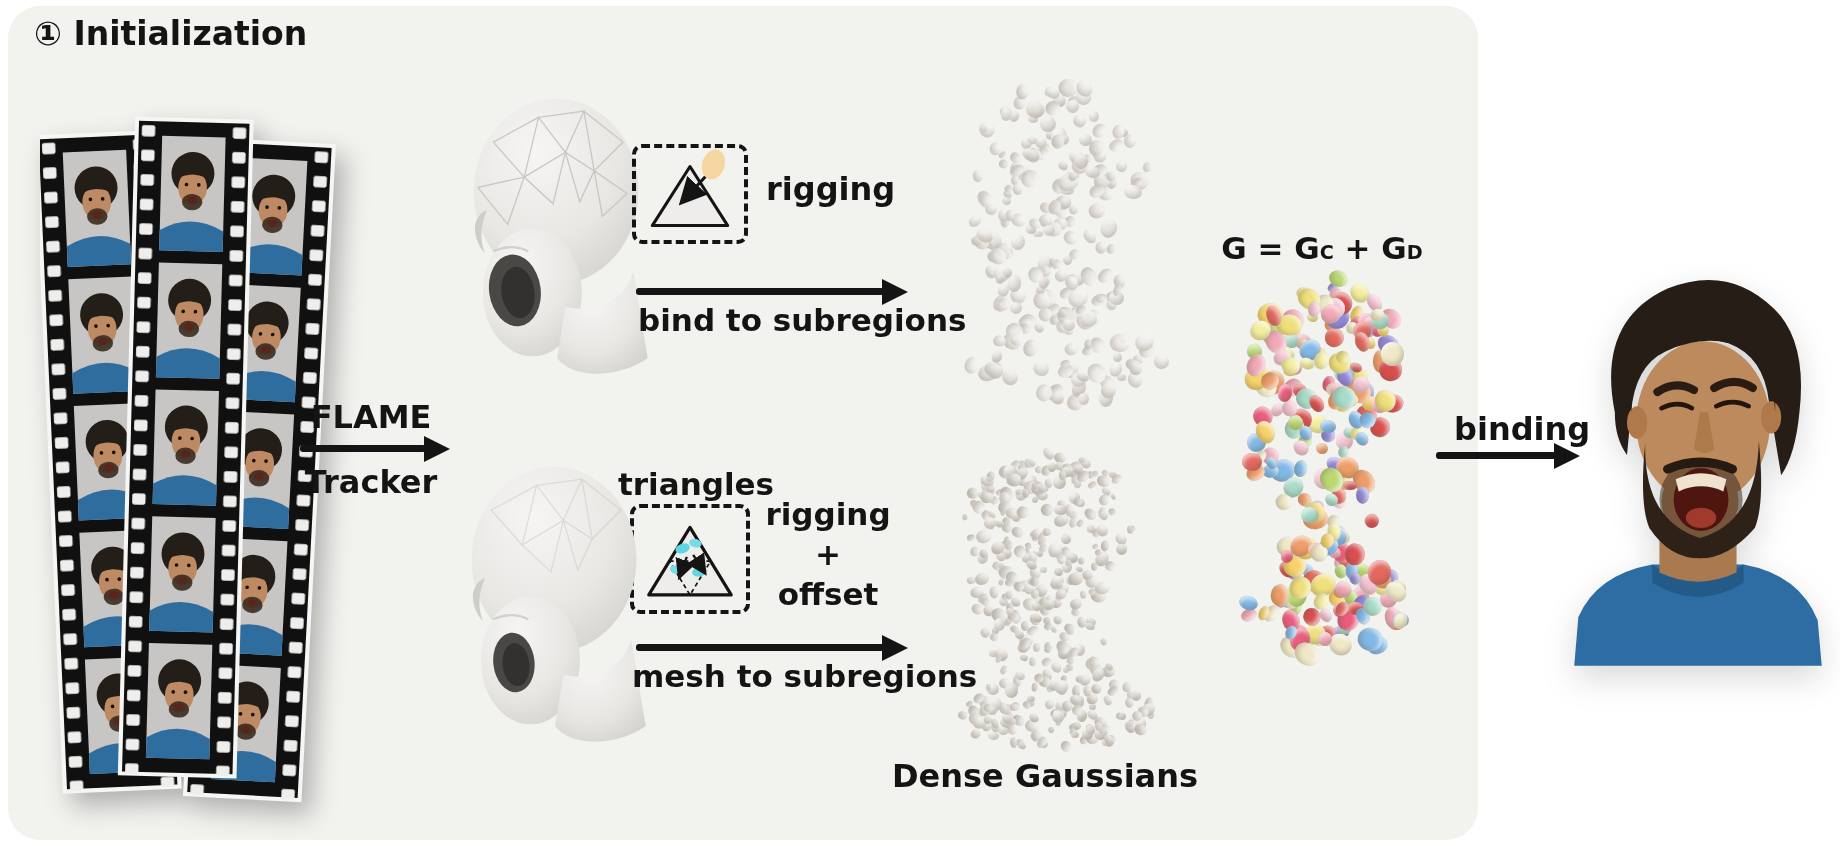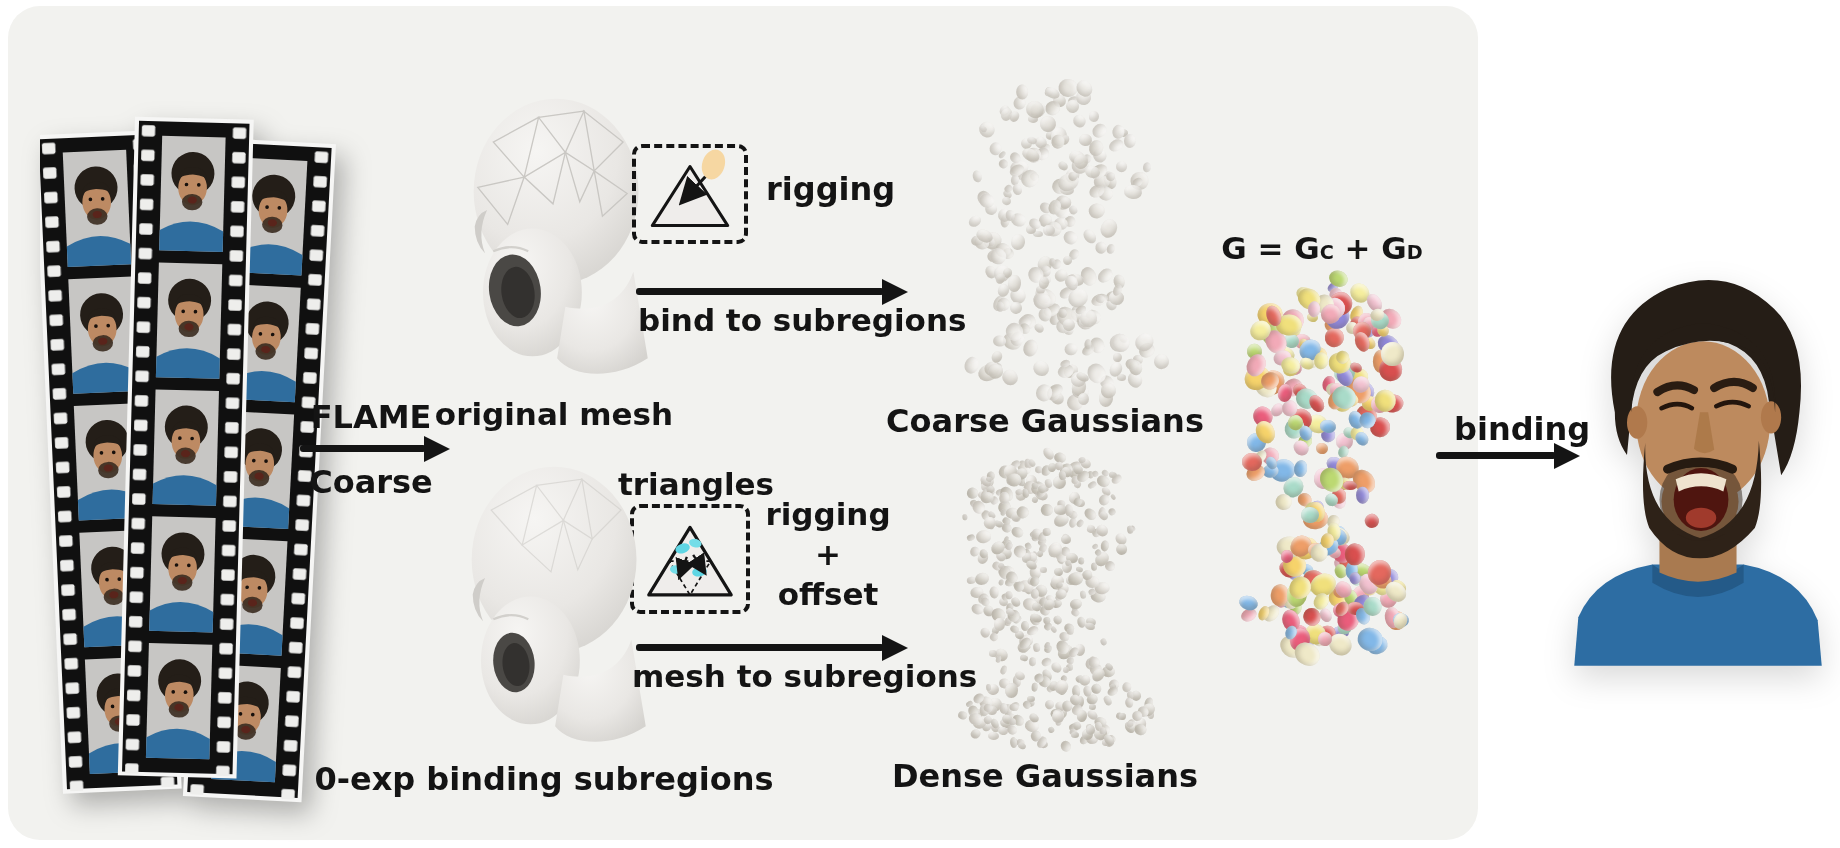--- a/index.html
+++ b/index.html
@@ -72,20 +72,21 @@
     <marker id="ah" markerWidth="9" markerHeight="9" refX="7.5" refY="4.5" orient="auto">
       <path d="M0,0 L9,4.5 L0,9 Z" fill="#141414"></path>
     </marker>
   </defs>
 </svg>
 
 <div id="stage">
 
   <div id="panel"></div>
 
+  <div id="init-label" class="lbl">① Initialization</div>
 
   <svg id="film" viewBox="0 0 300 690">
     <defs>
       <pattern id="holepat" width="200" height="24" patternUnits="userSpaceOnUse">
         <rect x="5" y="6" width="13" height="11" rx="2" fill="#eeeeec"></rect>
         <rect x="94" y="6" width="13" height="11" rx="2" fill="#eeeeec"></rect>
       </pattern>
       <g id="fcell">
         <rect width="62" height="112" fill="#c7c6c4"></rect>
         <path d="M0,112 L0,92 Q31,74 62,92 L62,112 Z" fill="#2f6d9e"></path>
@@ -107,41 +108,40 @@
         <use href="#fcell" x="25" y="512"></use>
       </g>
     </defs>
     <use href="#fstrip" transform="translate(156,28) rotate(3 56 320)"></use>
     <use href="#fstrip" transform="translate(8,20) rotate(-2.5 56 320)"></use>
     <use href="#fstrip" transform="translate(84,6) rotate(1.5 56 320)"></use>
   </svg>
 
   <div id="flame-l1" class="lbl">FLAME</div>
   <div id="flame-arrow" class="harrow"></div>
-  <div id="flame-l2" class="lbl">Coarse</div>
+  <div id="flame-l2" class="lbl">Tracker</div>
 
   <svg id="mesh-top" viewBox="0 0 200 300">
     <ellipse cx="103" cy="100" rx="80" ry="90" fill="url(#meshgrad)"></ellipse>
     <ellipse cx="80" cy="198" rx="48" ry="62" fill="url(#meshgrad)"></ellipse>
     <path d="M112,212 C148,220 170,202 178,178 L192,262 C158,284 118,280 104,262 Z" fill="url(#meshgrad)"></path>
     <g stroke="#c8c6c2" stroke-width="1.3" fill="none" opacity="0.95">
       <path d="M42,52 L86,28 L72,86 Z"></path>
       <path d="M86,28 L130,22 L112,62 Z"></path>
       <path d="M130,22 L168,52 L140,80 Z"></path>
       <path d="M72,86 L112,62 L100,112 Z"></path>
       <path d="M112,62 L140,80 L126,110 Z"></path>
       <path d="M27,96 L72,86 L56,132 Z"></path>
       <path d="M140,80 L172,102 L148,124 Z"></path>
     </g>
     <path d="M36,118 Q26,140 34,160 Q24,150 24,134 Q26,122 36,118 Z" fill="#cfcdc9"></path>
     <ellipse cx="63" cy="196" rx="25" ry="35" fill="#4a4845" transform="rotate(-8 63 196)"></ellipse>
     <ellipse cx="66" cy="198" rx="16" ry="25" fill="#33312f" transform="rotate(-8 66 198)"></ellipse>
     <path d="M42,158 Q60,150 76,158" stroke="#d2d0cc" stroke-width="2" fill="none"></path>
   </svg>
-  <div id="orig-label" class="lbl ctr">original mesh</div>
 
   <div id="rig-box" class="dashbox">
     <svg viewBox="0 0 106 90" width="100%" height="100%">
       <path d="M16,76 L53,18 L90,76 Z" fill="#efedeb" stroke="#141414" stroke-width="3" stroke-linejoin="round"></path>
       <ellipse cx="76" cy="16" rx="11" ry="15" fill="#f6d7a2" transform="rotate(18 76 16)"></ellipse>
       <line x1="68" y1="28" x2="45" y2="53" stroke="#141414" stroke-width="3" marker-end="url(#ah)"></line>
     </svg>
   </div>
   <div id="rigging-label" class="lbl">rigging</div>
 
@@ -368,21 +368,20 @@
       <i class="gdot" style="left: 120.109px; top: 215.014px; width: 16.4297px; height: 17.0801px; background: rgb(239, 237, 233); transform: rotate(94deg); opacity: 0.85;"></i>
       <i class="gdot" style="left: 96.275px; top: 223.764px; width: 12.3398px; height: 12.3121px; background: rgb(236, 234, 229); transform: rotate(9deg); opacity: 0.85;"></i>
       <i class="gdot" style="left: 113.055px; top: 58.6059px; width: 10.0436px; height: 7.46916px; background: rgb(239, 237, 233); transform: rotate(16deg); opacity: 0.85;"></i>
       <i class="gdot" style="left: 162.039px; top: 294.639px; width: 12.6027px; height: 8.39732px; background: rgb(227, 224, 217); transform: rotate(24deg); opacity: 0.85;"></i>
       <i class="gdot" style="left: 165.861px; top: 231.785px; width: 16.6796px; height: 17.2498px; background: rgb(239, 237, 233); transform: rotate(35deg); opacity: 0.85;"></i>
       <i class="gdot" style="left: 49.0583px; top: 279.896px; width: 17.0485px; height: 14.3984px; background: rgb(239, 237, 233); transform: rotate(108deg); opacity: 0.85;"></i>
       <i class="gdot" style="left: 159.299px; top: 37.0052px; width: 12.6612px; height: 12.0174px; background: rgb(236, 234, 229); transform: rotate(51deg); opacity: 0.85;"></i>
       <i class="gdot" style="left: 128.767px; top: 147.493px; width: 12.2646px; height: 11.0745px; background: rgb(239, 237, 233); transform: rotate(3deg); opacity: 0.85;"></i>
       <i class="gdot" style="left: 90.8116px; top: 133.017px; width: 10.7416px; height: 8.56475px; background: rgb(239, 237, 233); transform: rotate(85deg); opacity: 0.85;"></i>
     </div>
-  <div id="coarse-label" class="lbl ctr">Coarse Gaussians</div>
 
   <div id="division-label" class="lbl">triangles</div>
   <div id="div-box" class="dashbox">
     <svg viewBox="0 0 106 96" width="100%" height="100%">
       <path d="M14,82 L53,18 L92,82 Z" fill="#efedeb" stroke="#141414" stroke-width="3" stroke-linejoin="round"></path>
       <path d="M33.5,50 L72.5,50 L53,82 Z" fill="none" stroke="#141414" stroke-width="1.6" stroke-dasharray="4 3"></path>
       <ellipse cx="46" cy="38" rx="7" ry="4.5" fill="#5fd6e4" transform="rotate(-18 46 38)"></ellipse>
       <ellipse cx="58" cy="33" rx="6" ry="4" fill="#74dde8" transform="rotate(14 58 33)"></ellipse>
       <ellipse cx="40" cy="58" rx="6" ry="4" fill="#74dde8" transform="rotate(8 40 58)"></ellipse>
       <ellipse cx="62" cy="60" rx="7" ry="4.5" fill="#5fd6e4" transform="rotate(-10 62 60)"></ellipse>
@@ -408,21 +407,20 @@
       <path d="M112,62 L140,80 L126,110 Z"></path>
     </g>
     <path d="M36,118 Q26,140 34,160 Q24,150 24,134 Q26,122 36,118 Z" fill="#cfcdc9"></path>
     <ellipse cx="64" cy="200" rx="20" ry="29" fill="#4a4845" transform="rotate(-6 64 200)"></ellipse>
     <ellipse cx="66" cy="202" rx="13" ry="21" fill="#33312f" transform="rotate(-6 66 202)"></ellipse>
     <path d="M44,158 Q62,150 78,158" stroke="#d2d0cc" stroke-width="2" fill="none"></path>
   </svg>
 
   <div id="bind-arrow-bottom" class="harrow"></div>
   <div id="bs-label" class="lbl">mesh to subregions</div>
-  <div id="zeroexp-label" class="lbl ctr">0-exp binding subregions</div>
 
   <div id="dense-cloud" class="cloud">
       <i class="gdot" style="left: 154.191px; top: 106.229px; width: 6.49414px; height: 4.40887px; background: rgb(231, 228, 222); transform: rotate(1deg); opacity: 0.95;"></i>
       <i class="gdot" style="left: 149.906px; top: 259.367px; width: 10.589px; height: 11.7072px; background: rgb(222, 219, 211); transform: rotate(26deg); opacity: 0.95;"></i>
       <i class="gdot" style="left: 150.859px; top: 106.018px; width: 10.0412px; height: 10.235px; background: rgb(231, 228, 222); transform: rotate(103deg); opacity: 0.95;"></i>
       <i class="gdot" style="left: 116.586px; top: 195.181px; width: 8.37393px; height: 5.962px; background: rgb(234, 231, 225); transform: rotate(64deg); opacity: 0.95;"></i>
       <i class="gdot" style="left: 76.2048px; top: 273.774px; width: 8.5566px; height: 9.28328px; background: rgb(231, 228, 222); transform: rotate(58deg); opacity: 0.95;"></i>
       <i class="gdot" style="left: 111.574px; top: 32.346px; width: 7.20232px; height: 5.81464px; background: rgb(217, 214, 205); transform: rotate(18deg); opacity: 0.95;"></i>
       <i class="gdot" style="left: 66.7047px; top: 267.196px; width: 12.9698px; height: 14.3926px; background: rgb(231, 228, 222); transform: rotate(60deg); opacity: 0.95;"></i>
       <i class="gdot" style="left: 97.3496px; top: 117.399px; width: 10.8816px; height: 12.9779px; background: rgb(234, 231, 225); transform: rotate(112deg); opacity: 0.95;"></i>

